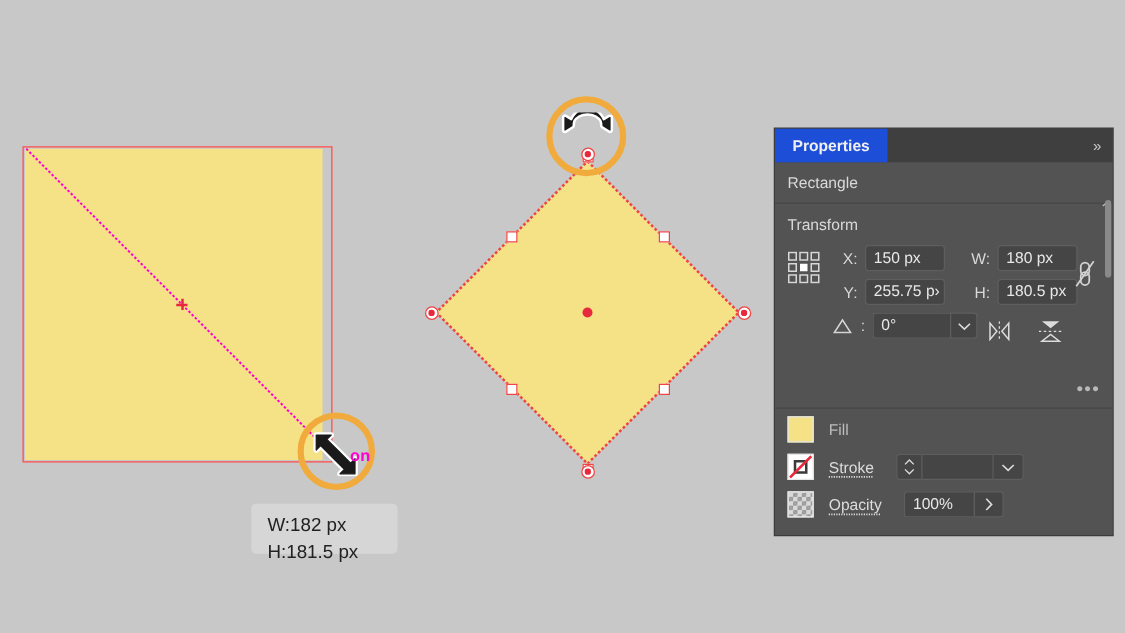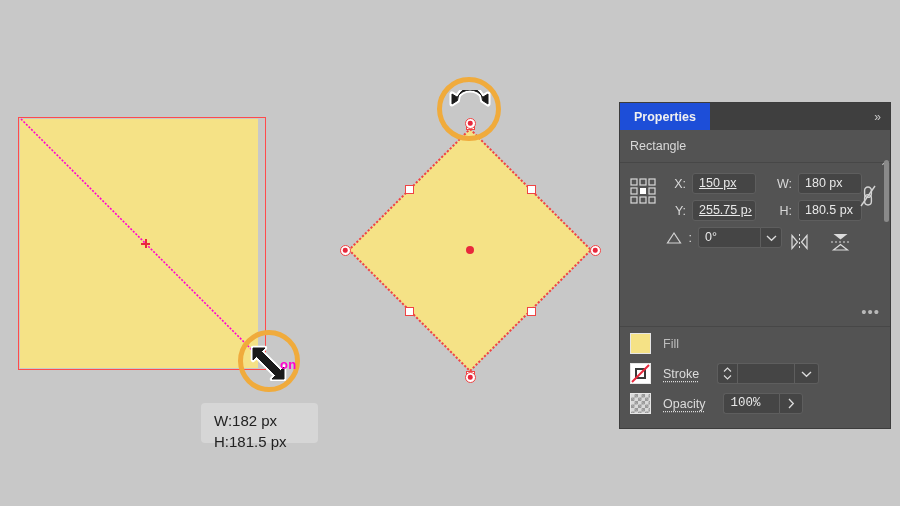--- a/index.html
+++ b/index.html
@@ -120,21 +120,21 @@
   .fieldgrid{position:absolute;left:36px;top:0;}
   .frow{display:flex;align-items:center;margin-bottom:6px;}
   .flabel{
     width:20px;text-align:right;margin-right:6px;color:#d9d9d9;font-size:12.5px;
   }
   .finput{
     background:#454545;border:1px solid #5e5e5e;border-radius:3px;
     color:#e8e8e8;font-size:12.5px;height:21px;line-height:19px;
     padding:0 6px;box-sizing:border-box;overflow:hidden;white-space:nowrap;
   }
-  .fin-x{width:64px;text-decoration:underline;}
+  .fin-x{width:64px;}
   .fin-w{width:64px;}
   .gap{width:16px;}
   .angle-row{display:flex;align-items:center;margin-top:2px;}
   .angle-input{
     width:62px;background:#454545;border:1px solid #5e5e5e;
     border-top-right-radius:0;border-bottom-right-radius:0;border-right:none;
     border-radius:3px 0 0 3px;
     color:#e8e8e8;font-size:12.5px;height:21px;line-height:19px;padding:0 6px;
     box-sizing:border-box;
   }
@@ -184,21 +184,21 @@
   }
   .stroke-val{
     width:58px;height:21px;background:#454545;border:1px solid #5e5e5e;
     box-sizing:border-box;
   }
   .stroke-drop{
     width:24px;height:21px;background:#454545;border:1px solid #5e5e5e;
     border-left:none;border-radius:0 3px 3px 0;
     display:flex;align-items:center;justify-content:center;box-sizing:border-box;
   }
-  .op-ctl{display:flex;align-items:flex-start;margin-left:18px;font-family:Liberation Mono, monospace;}
+  .op-ctl{display:flex;align-items:flex-start;margin-left:18px;}
   .op-val{
     width:56px;height:21px;background:#454545;border:1px solid #5e5e5e;
     border-right:none;border-radius:3px 0 0 3px;box-sizing:border-box;
     color:#e8e8e8;font-size:12.5px;line-height:19px;padding:0 6px;
   }
   .op-arrow{
     width:24px;height:21px;background:#454545;border:1px solid #5e5e5e;
     border-radius:0 3px 3px 0;display:flex;align-items:center;justify-content:center;
     box-sizing:border-box;color:#dcdcdc;font-size:12px;
   }
@@ -282,20 +282,21 @@
   <div class="panel-body">
 
     <svg class="sb-up" viewBox="0 0 10 10">
       <path d="M1.5 6.5 L5 3 L8.5 6.5" fill="none" stroke="#bdbdbd" stroke-width="1.2"></path>
     </svg>
     <div class="scrollbar"></div>
 
     <div class="row-title">Rectangle</div>
 
     <div class="sect">
+      <div class="sect-head">Transform</div>
 
       <div class="tfm">
 
         <svg class="refpt" viewBox="0 0 26 26">
           <g fill="none" stroke="#d8d8d8" stroke-width="1.2">
             <rect x="1" y="1" width="6" height="6"></rect>
               <rect x="10" y="1" width="6" height="6"></rect>
               <rect x="19" y="1" width="6" height="6"></rect>
             <rect x="1" y="10" width="6" height="6"></rect>
               <rect x="19" y="10" width="6" height="6"></rect>

